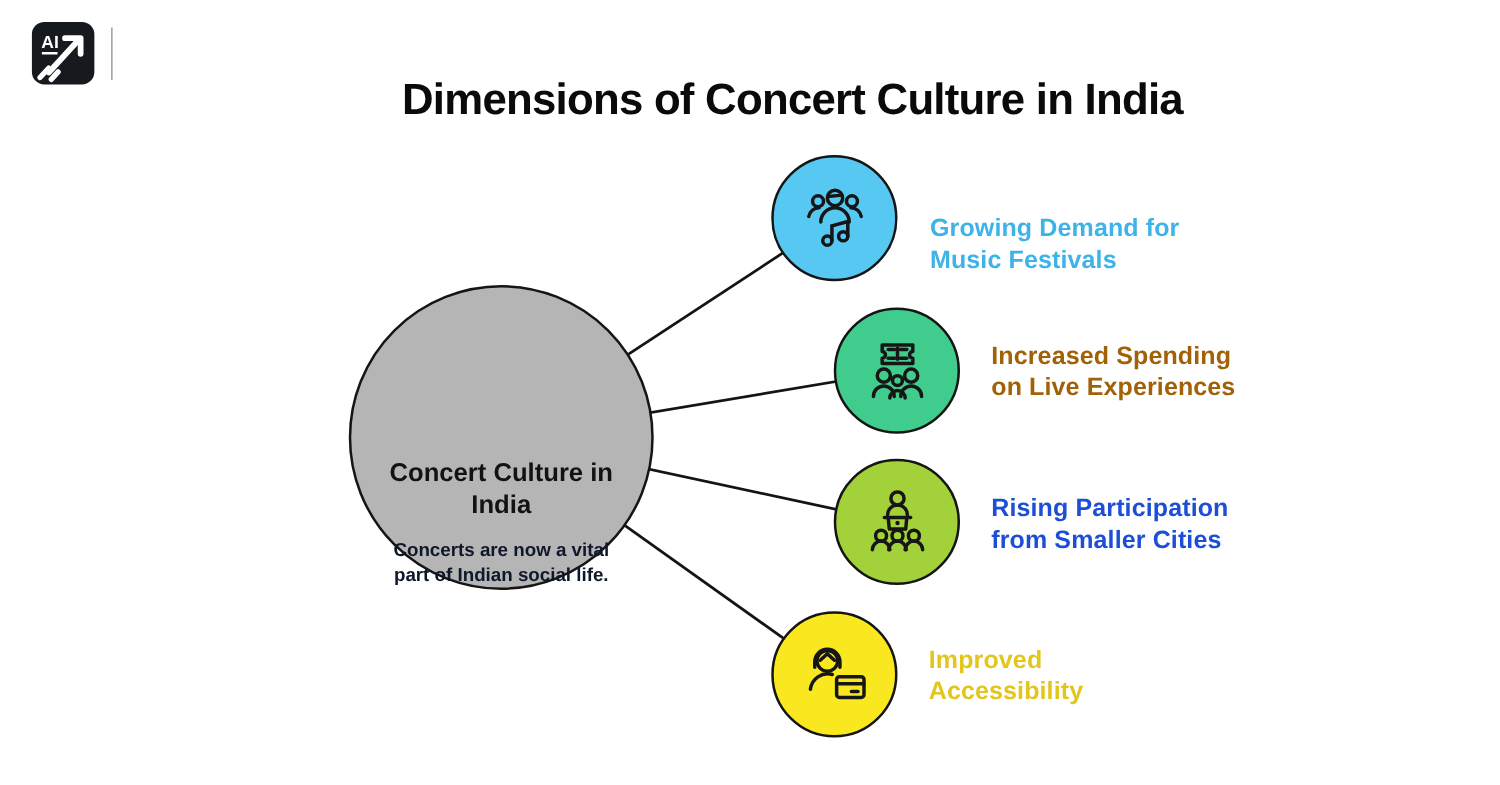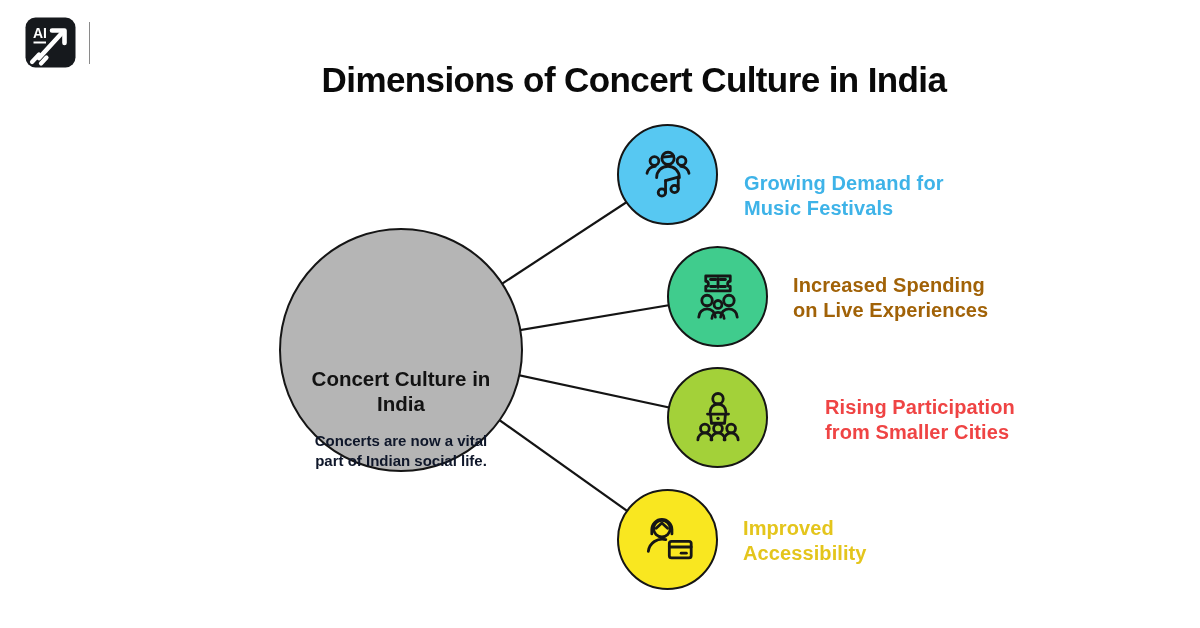--- a/index.html
+++ b/index.html
@@ -136,21 +136,21 @@
     <path class="icon-stroke" d="M23.5 27.5 L24.5 38 h15 L40.5 27.5"></path>
     <circle class="icon-fill" cx="32" cy="32.5" r="2"></circle>
     <circle class="icon-stroke" cx="17" cy="44" r="5"></circle>
     <circle class="icon-stroke" cx="32" cy="44" r="5"></circle>
     <circle class="icon-stroke" cx="47" cy="44" r="5"></circle>
     <path class="icon-stroke" d="M9 57 a8 8 0 0 1 16 0"></path>
     <path class="icon-stroke" d="M24 57 a8 8 0 0 1 16 0"></path>
     <path class="icon-stroke" d="M39 57 a8 8 0 0 1 16 0"></path>
   </svg>
 </div>
-<div class="node-label nl-2" style="color: #ef4444; margin-left: 32px;">Rising Participation from Smaller Cities</div>
+<div class="node-label nl-2" style="color: #1d4ed8;">Rising Participation from Smaller Cities</div>
 
 <div class="node-circle nc-3" style="background: rgb(249, 231, 32);">
   <svg viewBox="0 0 64 64">
     <circle class="icon-stroke" cx="25" cy="19" r="9.5"></circle>
     <path class="icon-stroke" d="M13.5 25 v-5 a11.5 11.5 0 0 1 23 0 v5"></path>
     <path class="icon-stroke" d="M18.5 18.5 L25 12.5 L31.5 18.5"></path>
     <path class="icon-stroke" d="M9.5 45 a16 16 0 0 1 20 -13.5"></path>
     <rect class="icon-stroke" x="33.5" y="33.5" width="25" height="19" rx="2.5"></rect>
     <line class="icon-stroke" x1="33.5" y1="40" x2="58.5" y2="40"></line>
     <line class="icon-stroke" x1="47" y1="47" x2="53" y2="47"></line>

